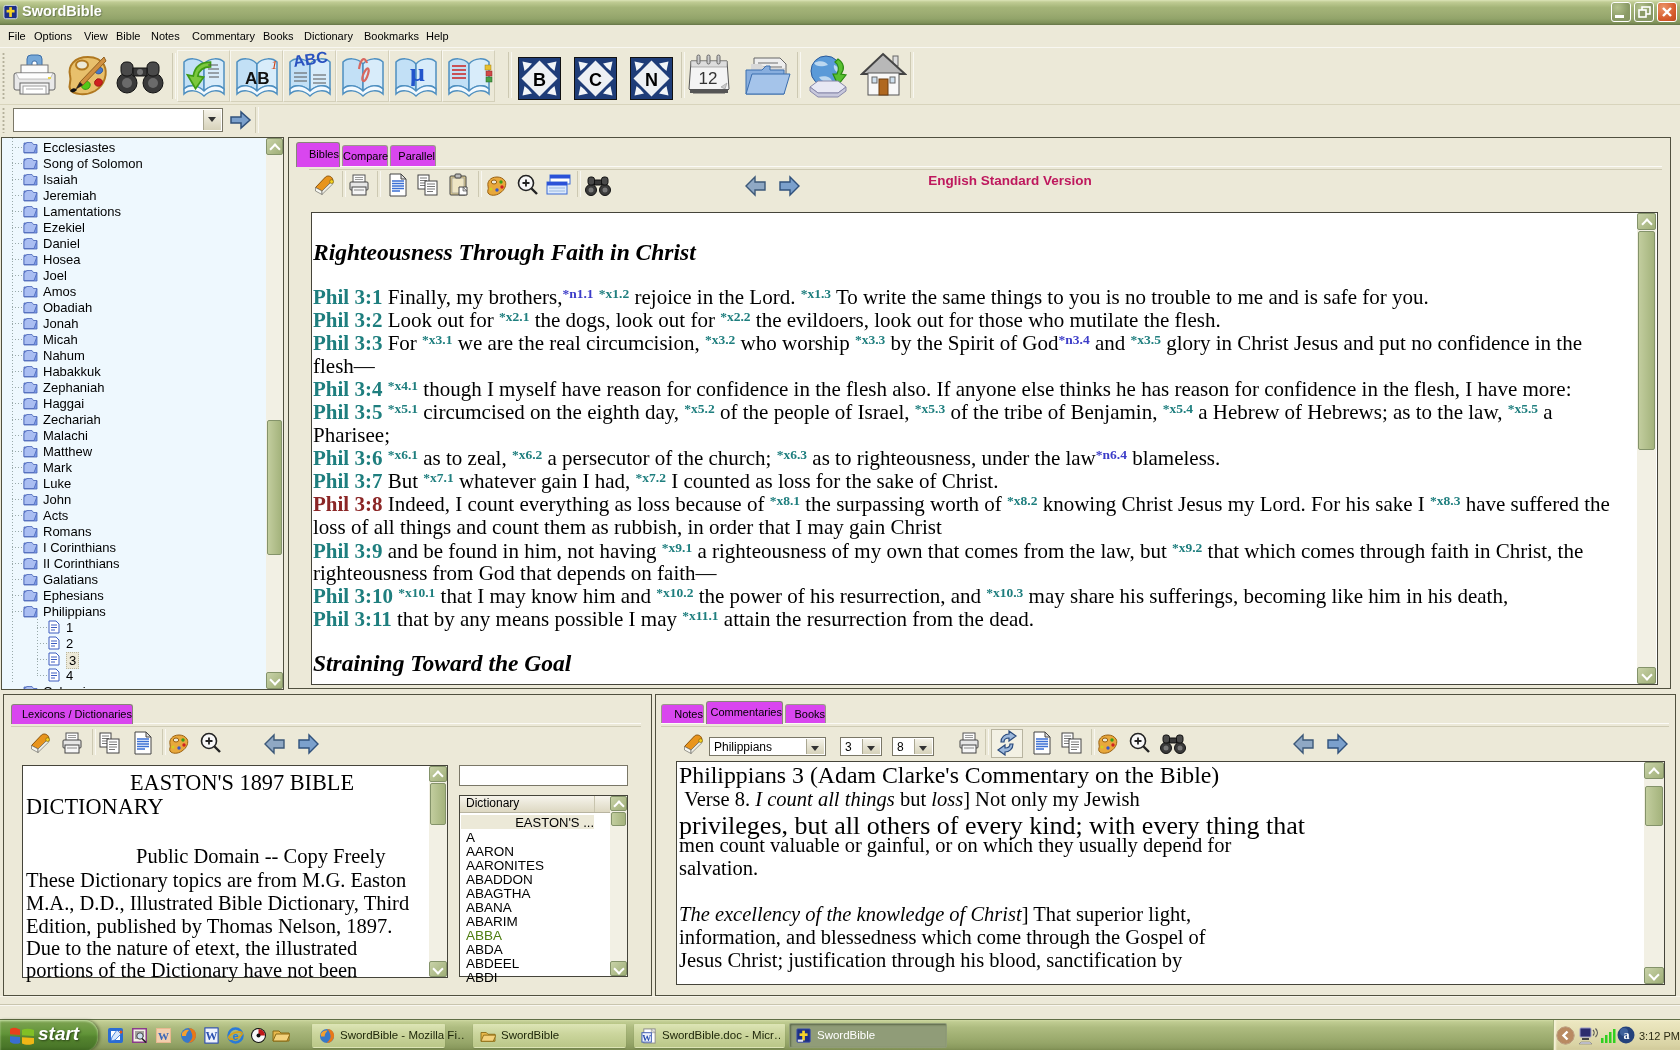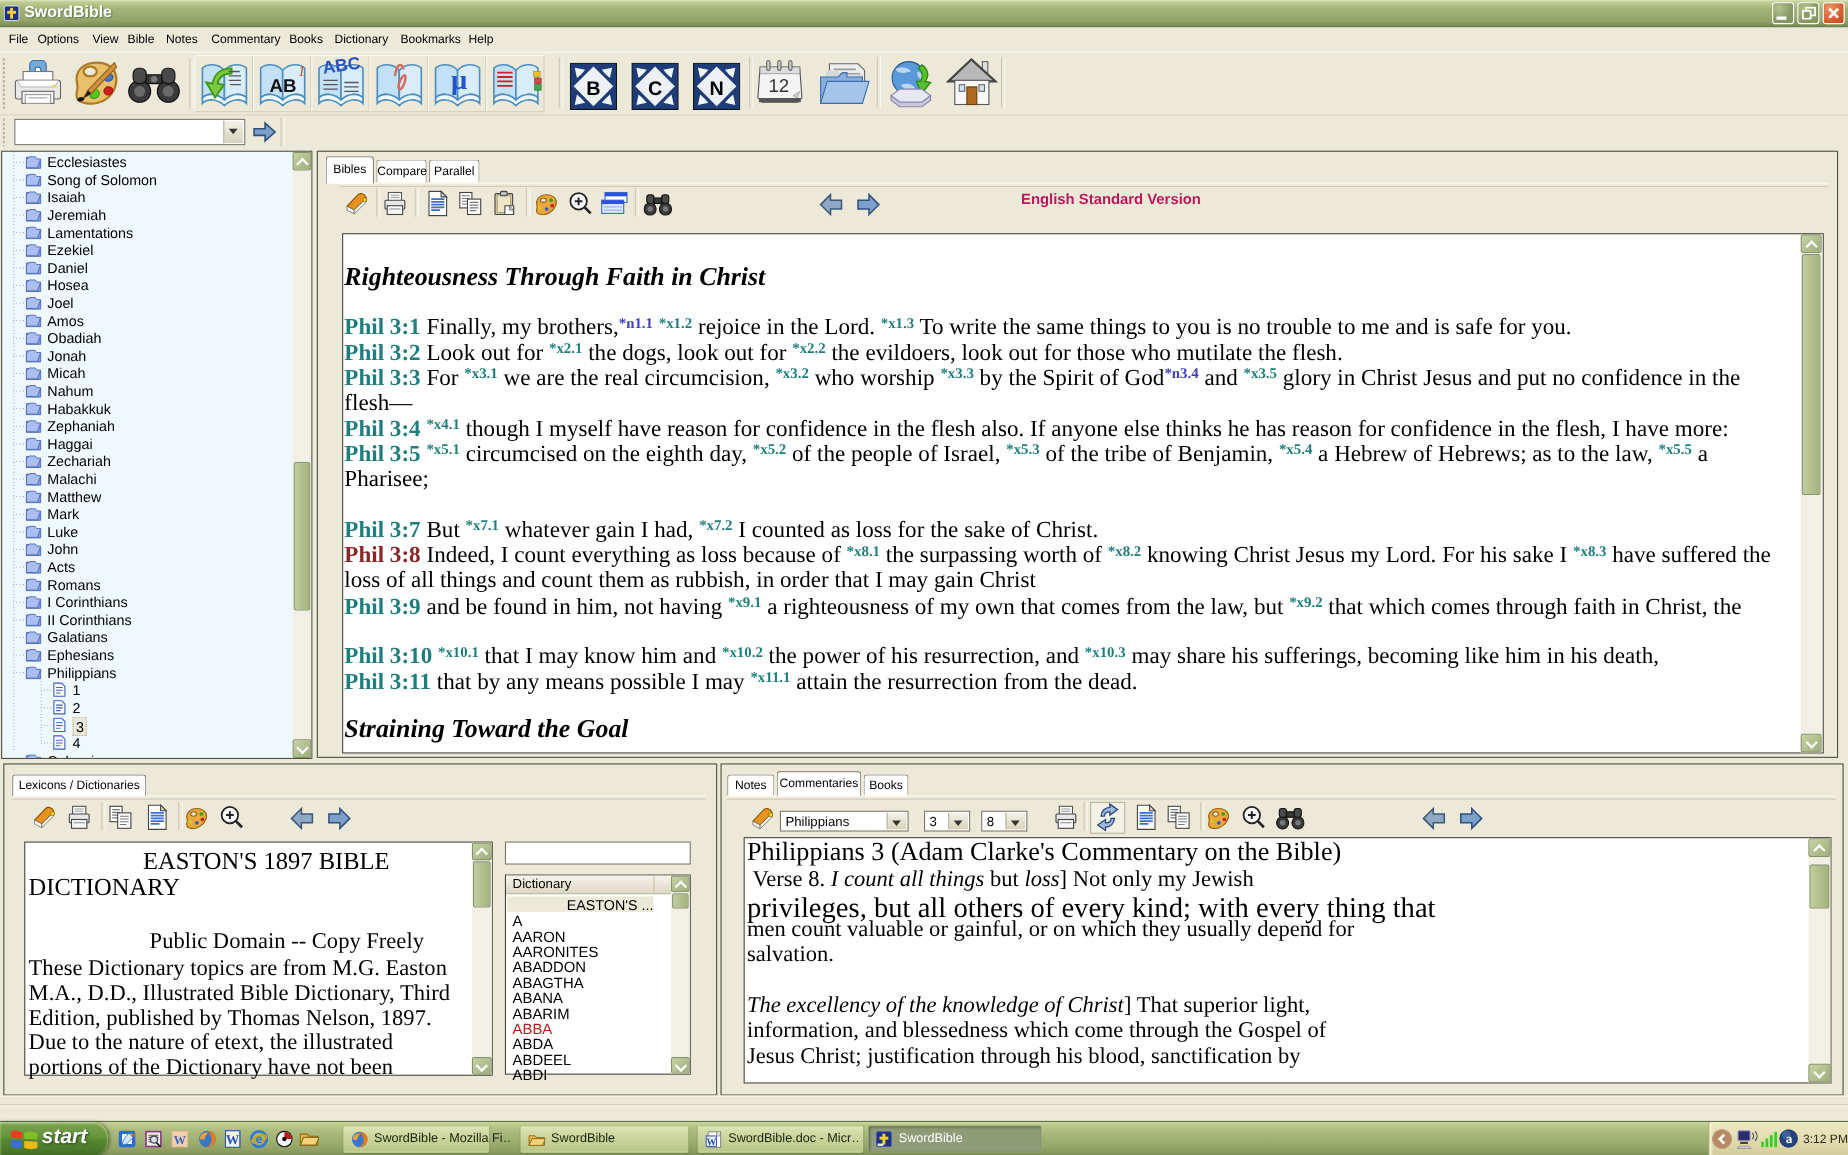--- a/index.html
+++ b/index.html
@@ -18,21 +18,21 @@
 
 #toolbar{position:absolute;left:0;top:47px;width:1680px;height:56px;background:#ece9d8;border-top:1px solid #f8f7f1;border-bottom:1px solid #d8d4bc;}
 .tsep{position:absolute;top:5px;width:2px;height:46px;border-left:1px solid #cdc9b2;border-right:1px solid #f8f7f1;}
 .grip{position:absolute;left:2px;top:4px;width:3px;height:48px;background-image:radial-gradient(circle,#b4b09a 1px,transparent 1.2px);background-size:3px 4px;}
 .combo{position:absolute;background:#fff;border:1px solid #7a7767;box-sizing:border-box;}
 .combo .btn{position:absolute;right:1px;top:1px;bottom:1px;width:17px;background:linear-gradient(to bottom,#f4f2e8,#d6d2ba);border-left:1px solid #aaa792;}
 .combo .btn:after{content:"";position:absolute;left:4px;top:7px;border:4px solid transparent;border-top:5px solid #333;}
 
 .panel{position:absolute;background:#ece9d8;border:1px solid #50503f;box-sizing:border-box;}
 .whitebox{position:absolute;background:#fff;border:1px solid #45443a;box-sizing:border-box;}
-.tab{position:absolute;background:#ffffff;border:1px solid #9b988a;border-bottom:none;border-radius:3px 3px 0 0;font-size:11px;color:#000;text-align:center;box-sizing:border-box;white-space:nowrap;}
+.tab{position:absolute;background:#d946ef;border:1px solid #9b988a;border-bottom:none;border-radius:3px 3px 0 0;font-size:11px;color:#000;text-align:right;box-sizing:border-box;white-space:nowrap;}
 .tabline{position:absolute;height:2px;border-top:1px solid #fbfaf6;border-bottom:1px solid #cfcbb4;}
 
 .sb{position:absolute;background:#f2f0e4;}
 .sbbtn{position:absolute;left:0;width:100%;background:linear-gradient(135deg,#c8d2a8,#9fae77);border:1px solid #84936a;border-radius:2px;box-sizing:border-box;}
 .sbthumb{position:absolute;left:1px;background:linear-gradient(to right,#c2cd9e,#a4b37c);border:1px solid #84936a;border-radius:2px;box-sizing:border-box;}
 .chev{position:absolute;width:6px;height:6px;border-left:2px solid #fff;border-top:2px solid #fff;}
 .chev.up{left:4px;top:6px;transform:rotate(45deg);}
 .chev.down{left:4px;top:3px;transform:rotate(225deg);}
 
 #tree{position:absolute;left:1px;top:137px;width:283px;height:553px;background:#eef8fe;border:1px solid #50503f;box-sizing:border-box;overflow:hidden;}
@@ -559,24 +559,26 @@
 <div class="sbthumb" style="top:18px;height:219px;width:17px"></div>
 </div>
 <div class="vline" style="top:239px;font-size:23.5px;font-weight:bold;font-style:italic">Righteousness Through Faith in Christ</div>
 <div class="vline" style="top:285px"><span class="vref">Phil 3:1</span> Finally, my brothers,<span class="nref">*n1.1</span> <span class="xref">*x1.2</span> rejoice in the Lord. <span class="xref">*x1.3</span> To write the same things to you is no trouble to me and is safe for you.</div>
 <div class="vline" style="top:308px"><span class="vref">Phil 3:2</span> Look out for <span class="xref">*x2.1</span> the dogs, look out for <span class="xref">*x2.2</span> the evildoers, look out for those who mutilate the flesh.</div>
 <div class="vline" style="top:331px"><span class="vref">Phil 3:3</span> For <span class="xref">*x3.1</span> we are the real circumcision, <span class="xref">*x3.2</span> who worship <span class="xref">*x3.3</span> by the Spirit of God<span class="nref">*n3.4</span> and <span class="xref">*x3.5</span> glory in Christ Jesus and put no confidence in the</div>
 <div class="vline" style="top:354px">flesh—</div>
 <div class="vline" style="top:377px"><span class="vref">Phil 3:4</span> <span class="xref">*x4.1</span> though I myself have reason for confidence in the flesh also. If anyone else thinks he has reason for confidence in the flesh, I have more:</div>
 <div class="vline" style="top:400px"><span class="vref">Phil 3:5</span> <span class="xref">*x5.1</span> circumcised on the eighth day, <span class="xref">*x5.2</span> of the people of Israel, <span class="xref">*x5.3</span> of the tribe of Benjamin, <span class="xref">*x5.4</span> a Hebrew of Hebrews; as to the law, <span class="xref">*x5.5</span> a</div>
 <div class="vline" style="top:423px">Pharisee;</div>
+<div class="vline" style="top:446px"><span class="vref">Phil 3:6</span> <span class="xref">*x6.1</span> as to zeal, <span class="xref">*x6.2</span> a persecutor of the church; <span class="xref">*x6.3</span> as to righteousness, under the law<span class="nref">*n6.4</span> blameless.</div>
 <div class="vline" style="top:469px"><span class="vref">Phil 3:7</span> But <span class="xref">*x7.1</span> whatever gain I had, <span class="xref">*x7.2</span> I counted as loss for the sake of Christ.</div>
 <div class="vline" style="top:492px"><span class="vref8">Phil 3:8</span> Indeed, I count everything as loss because of <span class="xref">*x8.1</span> the surpassing worth of <span class="xref">*x8.2</span> knowing Christ Jesus my Lord. For his sake I <span class="xref">*x8.3</span> have suffered the</div>
 <div class="vline" style="top:515px">loss of all things and count them as rubbish, in order that I may gain Christ</div>
 <div class="vline" style="top:539px"><span class="vref">Phil 3:9</span> and be found in him, not having <span class="xref">*x9.1</span> a righteousness of my own that comes from the law, but <span class="xref">*x9.2</span> that which comes through faith in Christ, the</div>
+<div class="vline" style="top:561px">righteousness from God that depends on faith—</div>
 <div class="vline" style="top:584px"><span class="vref">Phil 3:10</span> <span class="xref">*x10.1</span> that I may know him and <span class="xref">*x10.2</span> the power of his resurrection, and <span class="xref">*x10.3</span> may share his sufferings, becoming like him in his death,</div>
 <div class="vline" style="top:607px"><span class="vref">Phil 3:11</span> that by any means possible I may <span class="xref">*x11.1</span> attain the resurrection from the dead.</div>
 <div class="vline" style="top:650px;font-size:23.5px;font-weight:bold;font-style:italic">Straining Toward the Goal</div>
 <div class="panel" style="left:3px;top:694px;width:649px;height:302px"></div>
 <div class="tab" style="left:11px;top:704px;width:122px;height:20px;line-height:18px;z-index:3;border-color:#888578">Lexicons / Dictionaries</div>
 <div class="tabline" style="left:11px;top:723px;width:630px"></div>
 <div class="abs" style="left:28px;top:732px"><svg width="24" height="24" viewBox="0 0 24 24">
         <path d="M3.5 13.5 L13.5 3 C15.5 1.2 19.5 2 20.5 4.8 L21 6.2 L10 17 Z" fill="#e8941c" stroke="#8a5208" stroke-width="1"></path>
         <path d="M3.5 13.5 L10 17 L10 20.5 L3.5 17 Z" fill="#f6f6f0" stroke="#70706a" stroke-width=".7"></path>
         <path d="M10 17 L21 6.2 L21 9.7 L10 20.5 Z" fill="#eeeee6" stroke="#70706a" stroke-width=".7"></path>
@@ -653,21 +655,21 @@
 <div class="sbthumb" style="top:16px;height:14px;width:15px"></div>
 </div>
 <div class="abs" style="left:461px;top:815px;width:133px;height:14px;background:#ece9d8;font-size:13px;color:#000;text-align:right">EASTON'S ...</div>
 <div class="abs" style="left:466px;top:830px;font-size:13.5px;color:#000">A</div>
 <div class="abs" style="left:466px;top:844px;font-size:13.5px;color:#000">AARON</div>
 <div class="abs" style="left:466px;top:858px;font-size:13.5px;color:#000">AARONITES</div>
 <div class="abs" style="left:466px;top:872px;font-size:13.5px;color:#000">ABADDON</div>
 <div class="abs" style="left:466px;top:886px;font-size:13.5px;color:#000">ABAGTHA</div>
 <div class="abs" style="left:466px;top:900px;font-size:13.5px;color:#000">ABANA</div>
 <div class="abs" style="left:466px;top:914px;font-size:13.5px;color:#000">ABARIM</div>
-<div class="abs" style="left:466px;top:928px;font-size:13.5px;color:#b91c1c">ABBA</div>
+<div class="abs" style="left:466px;top:928px;font-size:13.5px;color:#4d7c0f">ABBA</div>
 <div class="abs" style="left:466px;top:942px;font-size:13.5px;color:#000">ABDA</div>
 <div class="abs" style="left:466px;top:956px;font-size:13.5px;color:#000">ABDEEL</div>
 <div class="abs" style="left:466px;top:970px;font-size:13.5px;color:#000">ABDI</div>
 <div class="panel" style="left:655px;top:694px;width:1021px;height:302px"></div>
 <div class="tab" style="left:661px;top:704px;width:43px;height:20px;line-height:18px">Notes</div>
 <div class="tab" style="left:706px;top:701px;width:77px;height:23px;line-height:20px;z-index:3;border-color:#888578">Commentaries</div>
 <div class="tab" style="left:785px;top:704px;width:41px;height:20px;line-height:18px">Books</div>
 <div class="tabline" style="left:661px;top:723px;width:1008px"></div>
 <div class="abs" style="left:681px;top:733px"><svg width="24" height="24" viewBox="0 0 24 24">
         <path d="M3.5 13.5 L13.5 3 C15.5 1.2 19.5 2 20.5 4.8 L21 6.2 L10 17 Z" fill="#e8941c" stroke="#8a5208" stroke-width="1"></path>

